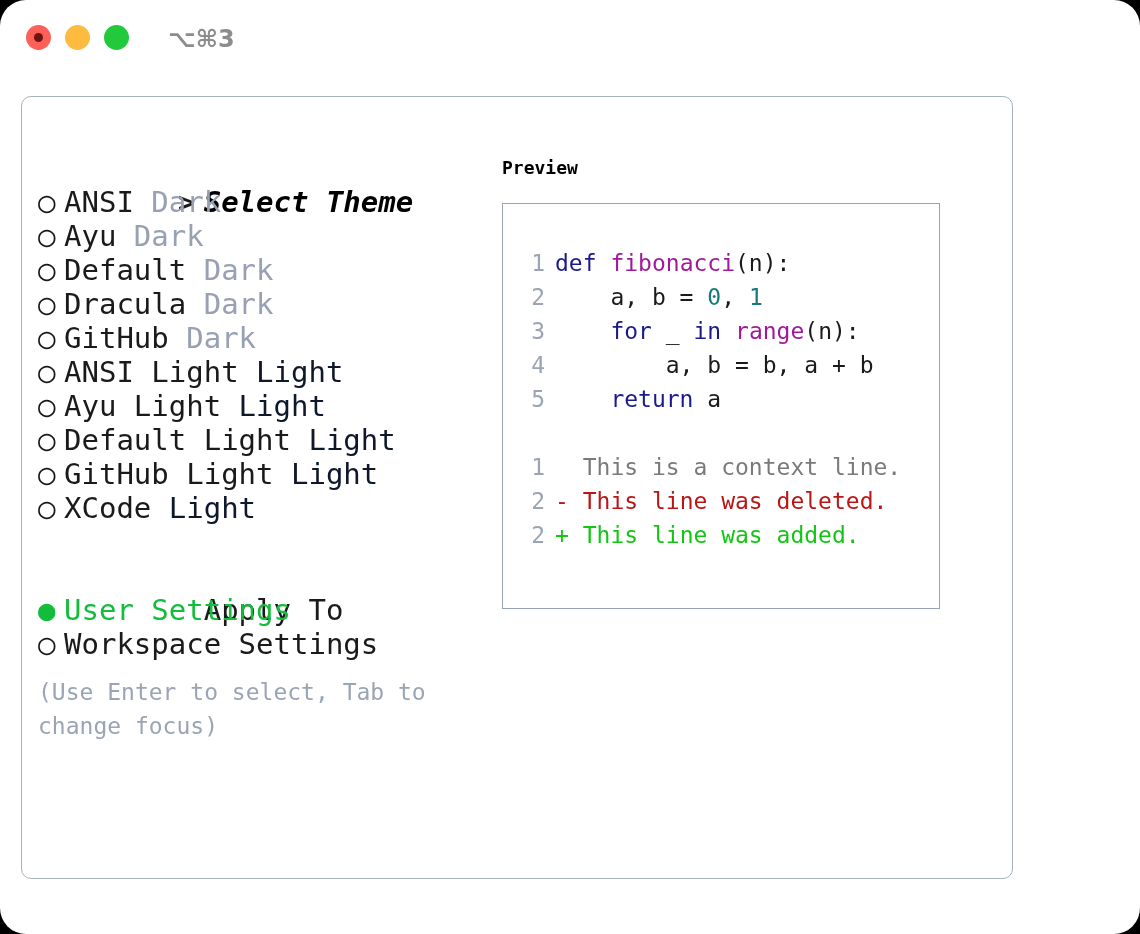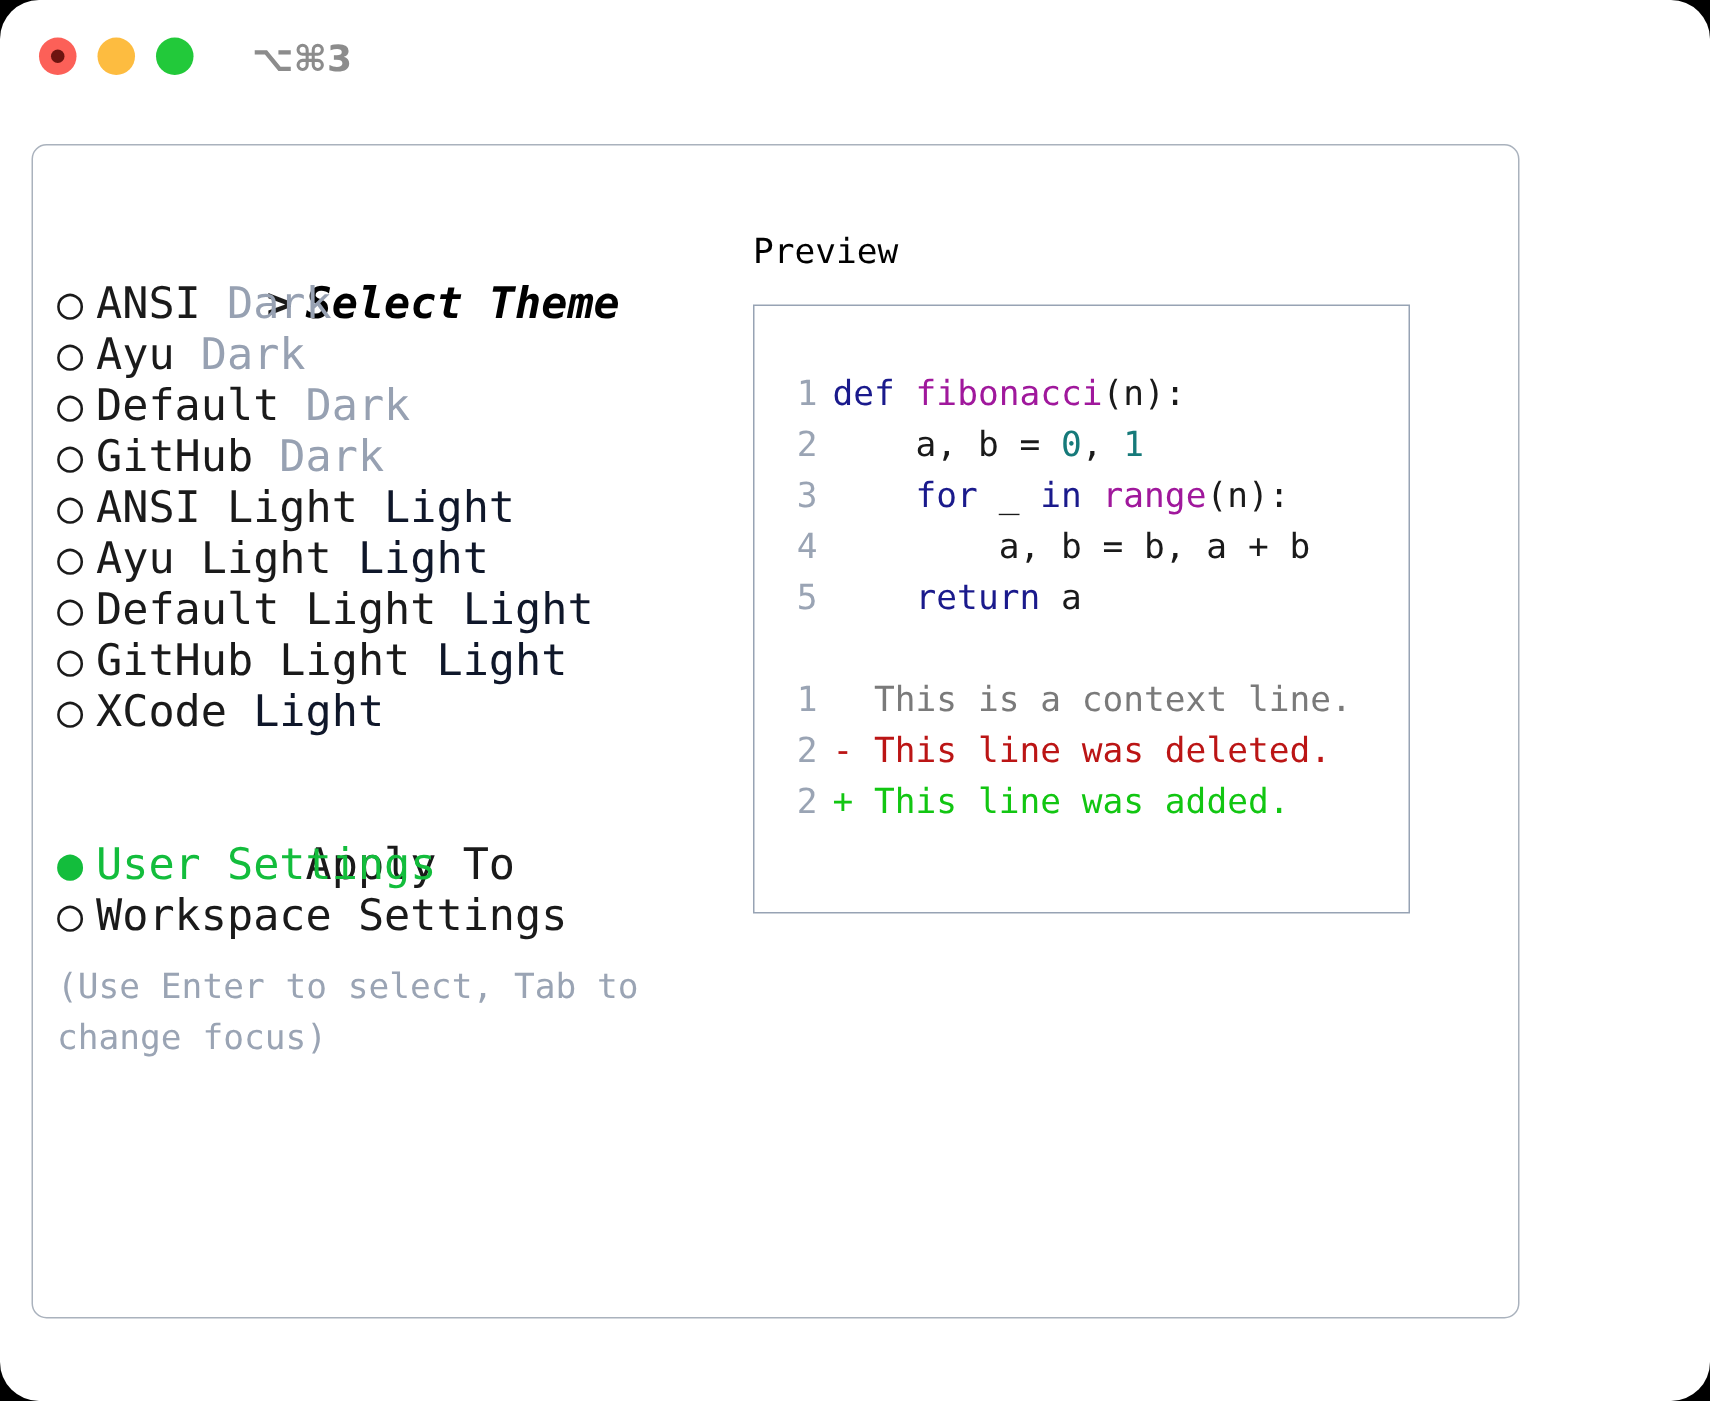--- a/index.html
+++ b/index.html
@@ -128,23 +128,23 @@
   }
 
   
   .right-col {
     position: absolute;
     left: 480px;
     top: 54px;
     width: 490px;
   }
   .preview-title {
-    font-size: 23px;
-    line-height: 34px;
-    font-weight: normal;
+    font-size: 18px;
+    line-height: 34px;
+    font-weight: bold;
     color: #000000;
   }
   .preview-box {
     margin-top: 18px;
     width: 438px;
     height: 406px;
     border: 1.5px solid #97a3b4;
     box-sizing: border-box;
     background: #ffffff;
     position: relative;
@@ -193,20 +193,21 @@
     <div class="left-col">
 
       <div class="row hdr">
         <span class="marker">&gt;</span><span>Select Theme</span>
       </div>
 
       <div id="theme-list">
           <div class="row"><span class="marker">○</span><span>ANSI</span><span> </span><span class="tag">Dark</span></div>
           <div class="row"><span class="marker">○</span><span>Ayu</span><span> </span><span class="tag">Dark</span></div>
           <div class="row"><span class="marker">○</span><span>Default</span><span> </span><span class="tag">Dark</span></div>
+          <div class="row"><span class="marker">○</span><span>Dracula</span><span> </span><span class="tag">Dark</span></div>
           <div class="row"><span class="marker">○</span><span>GitHub</span><span> </span><span class="tag">Dark</span></div>
           <div class="row"><span class="marker">○</span><span>ANSI Light</span><span> </span><span class="tag tag-light">Light</span></div>
           <div class="row"><span class="marker">○</span><span>Ayu Light</span><span> </span><span class="tag tag-light">Light</span></div>
           <div class="row"><span class="marker">○</span><span>Default Light</span><span> </span><span class="tag tag-light">Light</span></div>
           <div class="row"><span class="marker">○</span><span>GitHub Light</span><span> </span><span class="tag tag-light">Light</span></div>
           <div class="row"><span class="marker">○</span><span>XCode</span><span> </span><span class="tag tag-light">Light</span></div>
         </div>
 
       <div class="spacer-row"></div>
 

